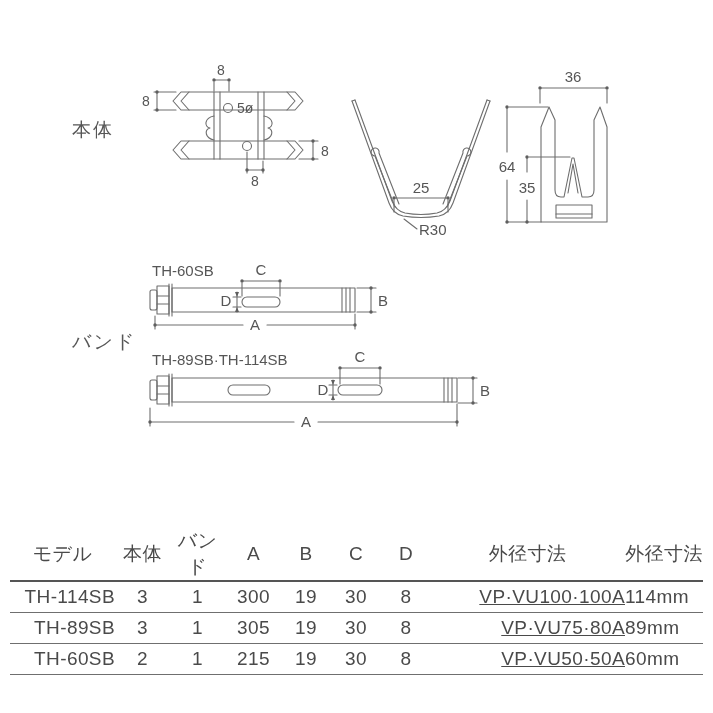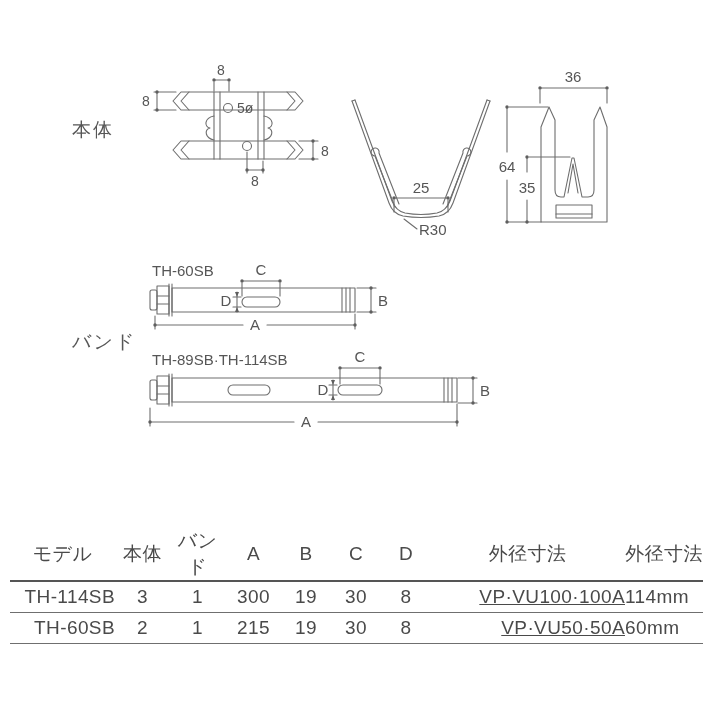--- a/index.html
+++ b/index.html
@@ -251,20 +251,31 @@
         <td class="ac">3</td>
         <td class="ac">1</td>
         <td class="ac">300</td>
         <td class="ac">19</td>
         <td class="ac">30</td>
         <td class="ac">8</td>
         <td class="al tatedoi">VP·VU100·100A</td>
         <td class="ar">114mm</td>
       </tr>
       <tr>
+        <td class="al model">TH-89SB</td>
+        <td class="ac">3</td>
+        <td class="ac">1</td>
+        <td class="ac">305</td>
+        <td class="ac">19</td>
+        <td class="ac">30</td>
+        <td class="ac">8</td>
+        <td class="al tatedoi">VP·VU75·80A</td>
+        <td class="ar">89mm</td>
+      </tr>
+      <tr>
         <td class="al model">TH-60SB</td>
         <td class="ac">2</td>
         <td class="ac">1</td>
         <td class="ac">215</td>
         <td class="ac">19</td>
         <td class="ac">30</td>
         <td class="ac">8</td>
         <td class="al tatedoi">VP·VU50·50A</td>
         <td class="ar">60mm</td>
       </tr>

